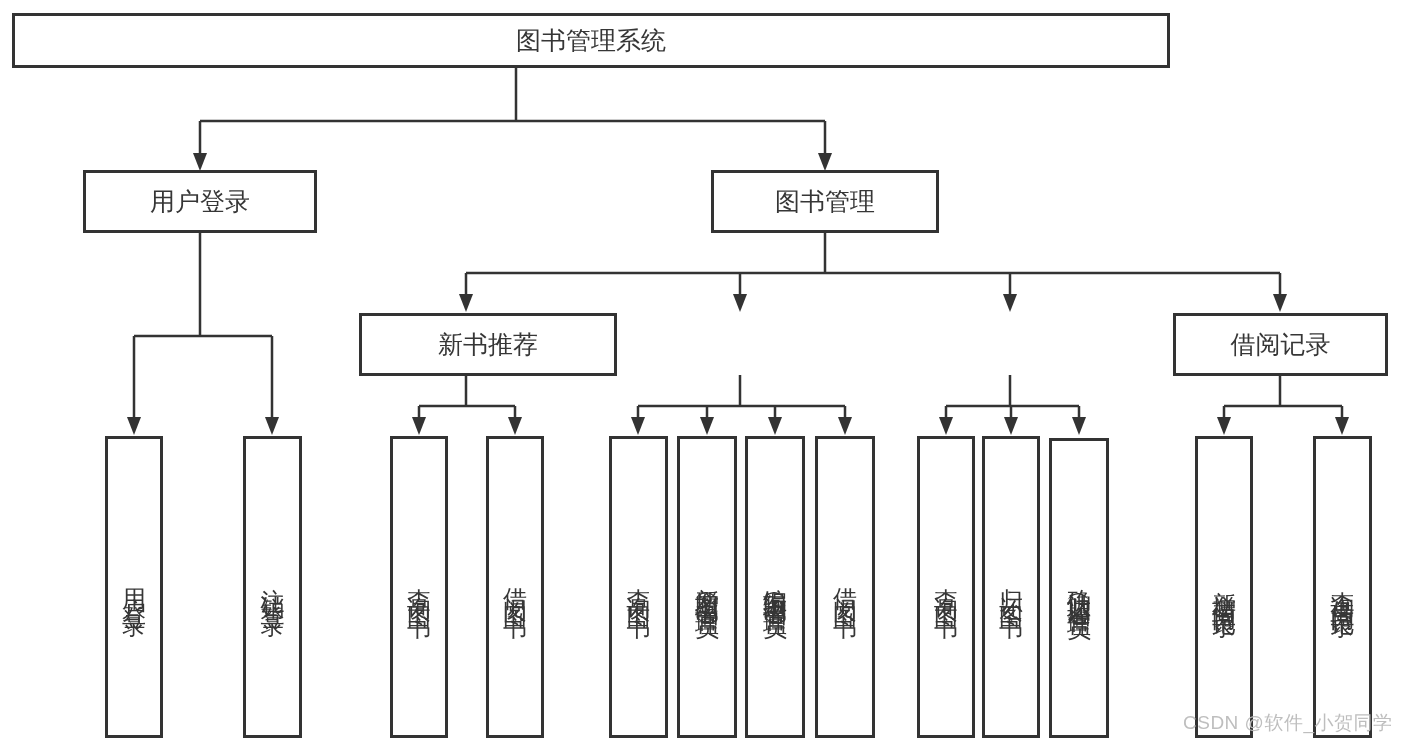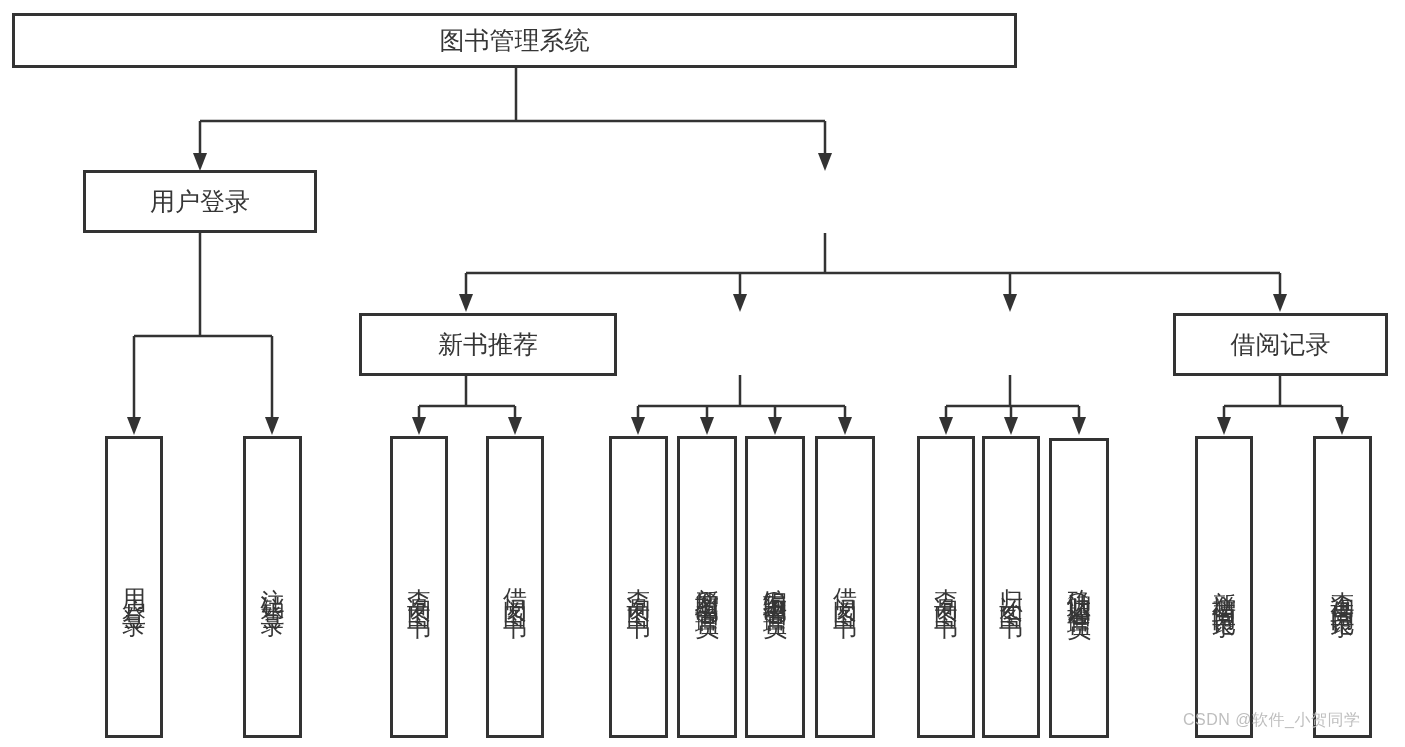--- a/index.html
+++ b/index.html
@@ -48,21 +48,21 @@
     text-orientation:mixed;
     white-space:nowrap;
     font-size:24px;
   }
   .ls4 .label{letter-spacing:9px;}
   .ls6 .label{letter-spacing:5px;}
   .ls9 .label{letter-spacing:4px;}
   .watermark{
     position:absolute;
     left:1183px;top:710px;
-    font-size:16px;
+    font-size:19px;
     letter-spacing:0.5px;
     color:var(--wm);
     opacity:0.95;
     z-index:5;
     white-space:nowrap;
   }
 </style>
 </head>
 <body>
 
@@ -111,26 +111,29 @@
       <polygon points="1072,417 1086,417 1079,435"></polygon>
     </g>
 
     <g>
       <path d="M1280 375 V406 M1224 406 H1342 M1224 406 V418 M1342 406 V418"></path>
       <polygon points="1217,417 1231,417 1224,435"></polygon>
       <polygon points="1335,417 1349,417 1342,435"></polygon>
     </g>
   </svg>
 
-  <div class="box" style="left:12px;top:13px;width:1005px;height:55px">
+  <div class="box" style="left:12px;top:13px;width:1158px;height:55px">
     <span class="label">图书管理系统</span>
   </div>
 
   <div class="box" style="left:83px;top:170px;width:234px;height:63px">
     <span class="label">用户登录</span>
+  </div>
+  <div class="box" style="left:711px;top:170px;width:228px;height:63px">
+    <span class="label">图书管理</span>
   </div>
 
   <div class="box" style="left:359px;top:313px;width:258px;height:63px">
     <span class="label">新书推荐</span>
   </div>
   <div class="box" style="left:1173px;top:313px;width:215px;height:63px">
     <span class="label">借阅记录</span>
   </div>
 
   <div class="box leaf ls4" style="left:105px;top:436px;width:58px;height:302px">

